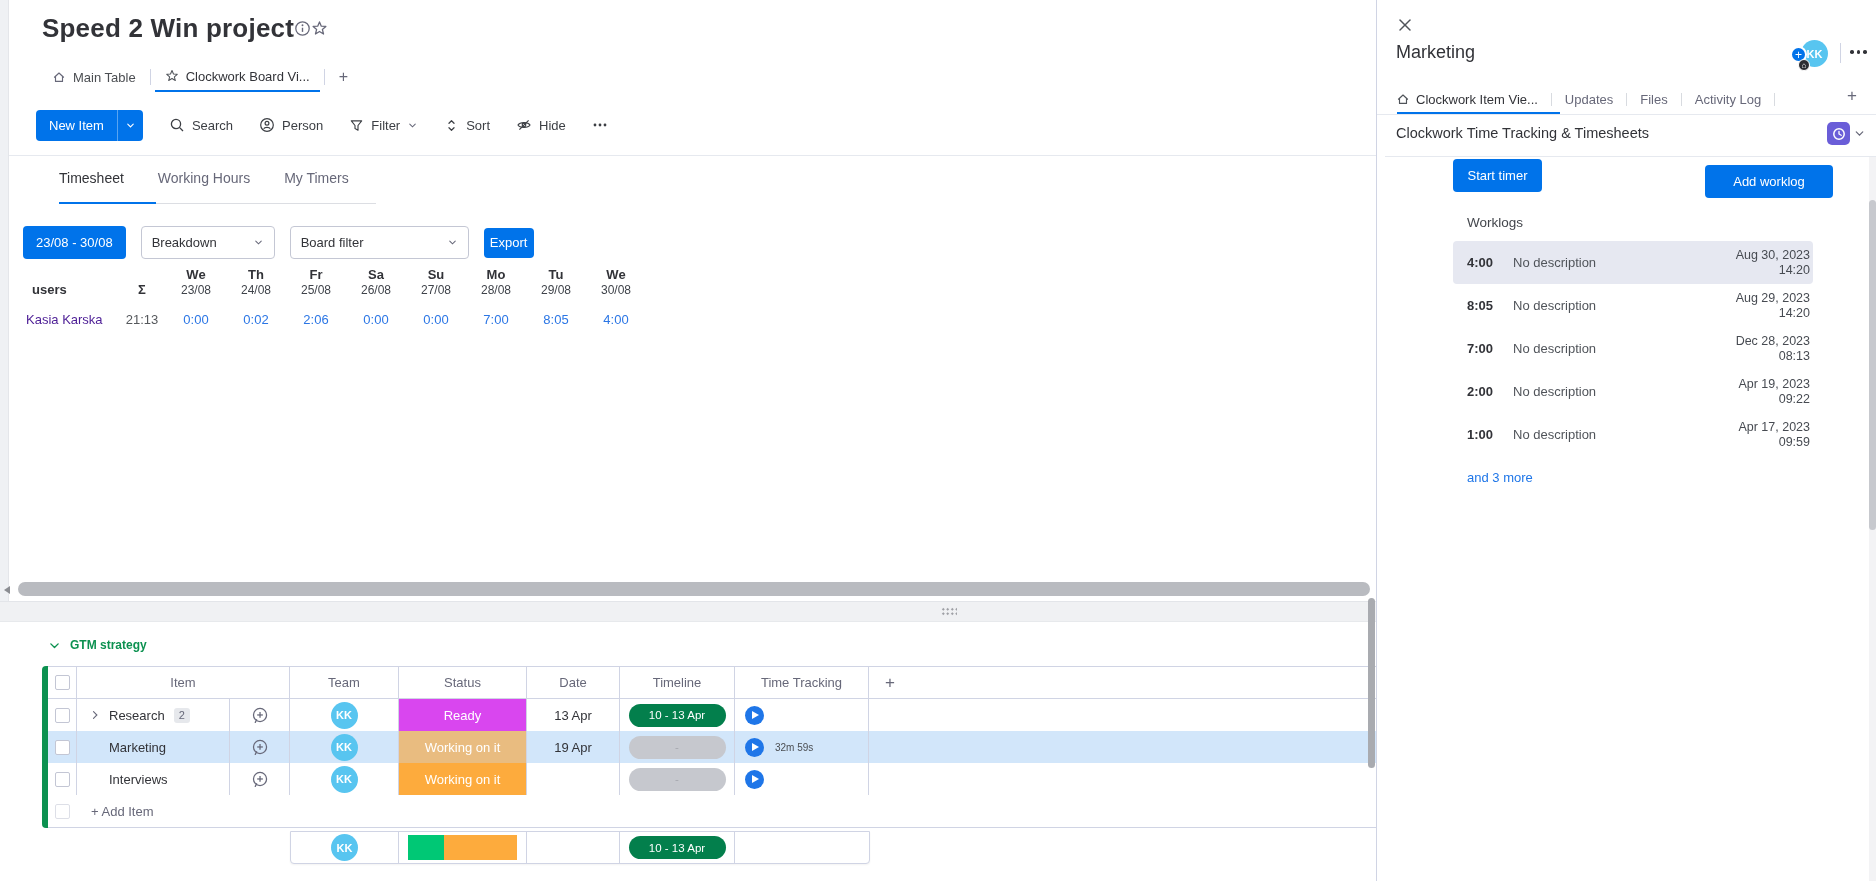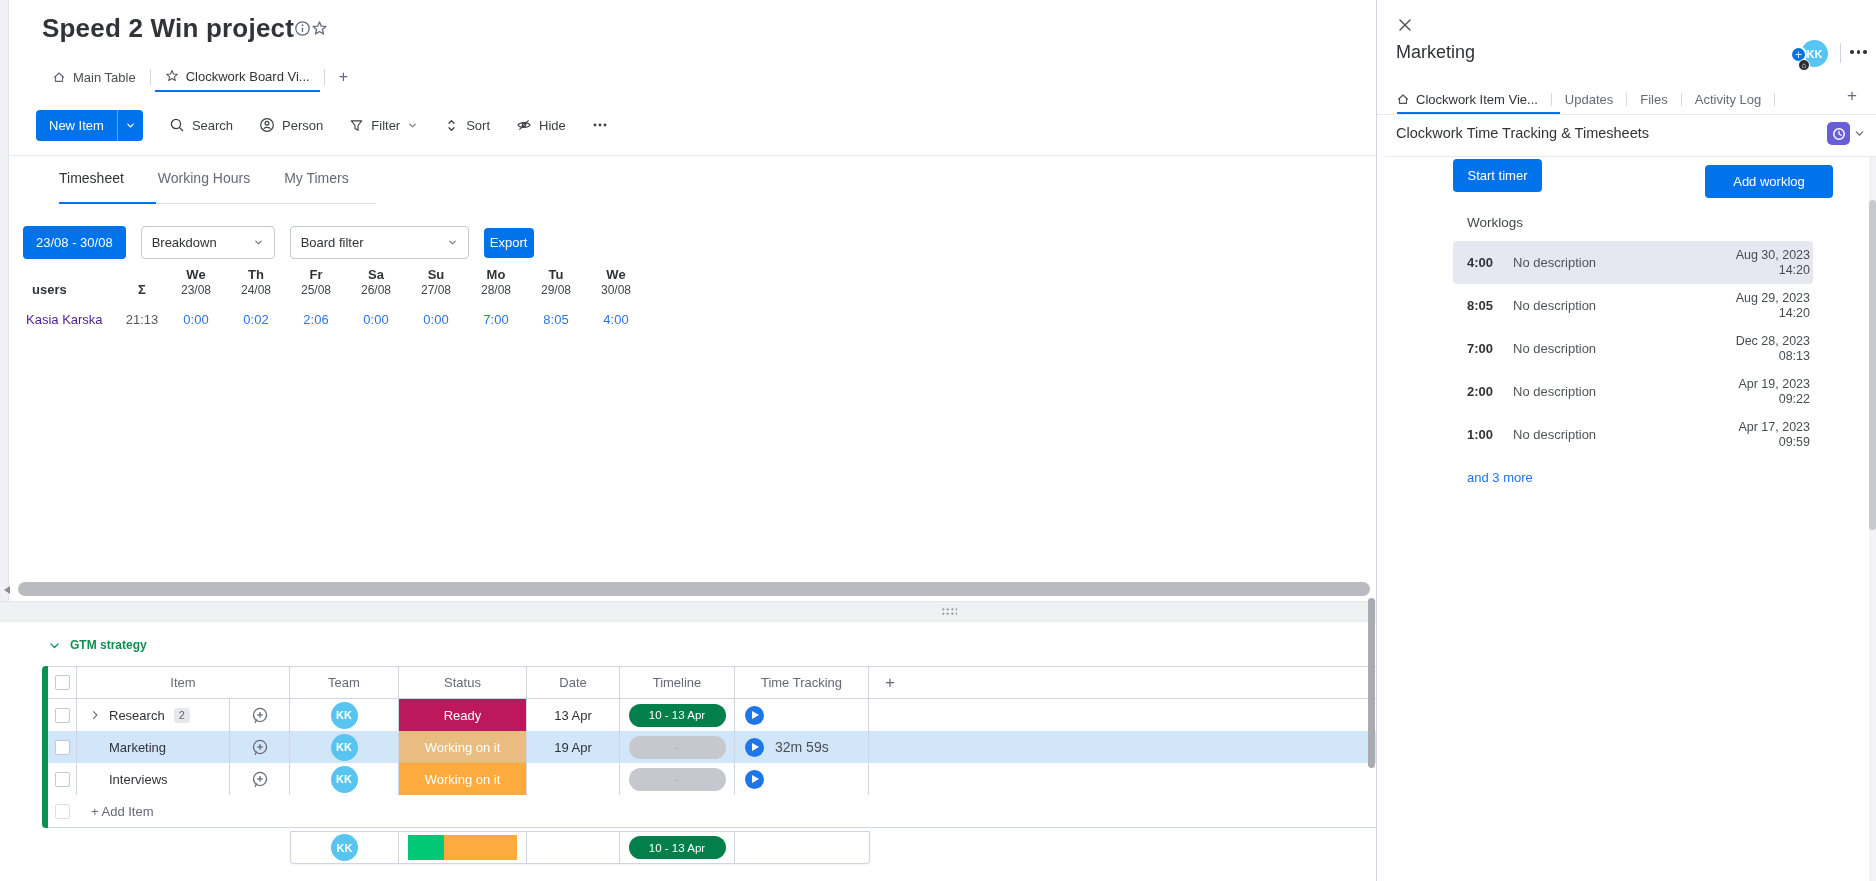--- a/index.html
+++ b/index.html
@@ -82,21 +82,21 @@
   .w-open{flex:1; border-right:none; justify-content:flex-start; padding-left:16px;}
   .checkbox { width:15px; height:15px; border:1px solid #c3c6d4; border-radius:2px; background:#fff; cursor:pointer; }
   .status-cell { width:100%; height:100%; display:flex; align-items:center; justify-content:center; color:#fff; font-size:13px; cursor:pointer; }
   .pill { min-width:97px; height:23px; border-radius:12px; display:flex; align-items:center; justify-content:center; color:#fff; font-size:11.5px; cursor:pointer; }
   .pill.gray { color:#a6a9af; }
   .count-badge { margin-left:9px; background:#e6e8ec; border-radius:3px; font-size:11px; color:#676879; padding:1.5px 5px; }
   .avatar { width:27px; height:27px; border-radius:50%; color:#fff; font-size:11px; font-weight:700; display:flex; align-items:center; justify-content:center; position:relative; cursor:pointer; }
   .av-badge { position:absolute; left:-3px; bottom:-3px; width:12px; height:12px; border-radius:50%; background:#2b2c31; border:1.5px solid #fff; color:#fff; font-size:8px; line-height:9px; display:flex; align-items:center; justify-content:center; }
   .play { width:19px; height:19px; border-radius:50%; display:flex; align-items:center; justify-content:center; cursor:pointer; flex:none; }
   .play i { display:block; width:0; height:0; border-left:7px solid #fff; border-top:4.5px solid transparent; border-bottom:4.5px solid transparent; margin-left:2px; }
-  .tracked { margin-left:11px; font-size:14px; color:#4b4e52; }
+  .tracked { margin-left:11px; font-size:10px; color:#4b4e52; }
   .item-label { color:#323338; cursor:pointer; }
   .addrow-label { color:#676879; cursor:pointer; }
   .sel .bc { background:#d2e6fa; }
   .summary { left:290px; top:831px; display:flex; height:33px; width:580px; background:#fff;
              border:1px solid #d0d4e4; border-top:1px solid #d0d4e4; border-radius:0 0 4px 4px; box-shadow:0 1px 2px rgba(0,0,0,.05); }
   .summary .bc:last-child { border-right:none; }
   .sm-team{width:108px;} .sm-status{width:128px;} .sm-date{width:93px;} .sm-tl{width:115px;} .sm-tt{width:133px;}
   .bar { width:110px; height:25px; display:flex; overflow:hidden; }
   .bar div { height:100%; }
 
@@ -352,21 +352,21 @@
         <circle cx="9.5" cy="8.5" r="6.2" fill="none" stroke="#676879" stroke-width="1.2"></circle>
         <path d="M5 15.5 L6.3 13" fill="none" stroke="#676879" stroke-width="1.2" stroke-linecap="round"></path>
         <line x1="9.5" y1="5.8" x2="9.5" y2="11.2" stroke="#676879" stroke-width="1.2"></line>
         <line x1="6.8" y1="8.5" x2="12.2" y2="8.5" stroke="#676879" stroke-width="1.2"></line>
       </svg>
   </div>
   <div class="bc w-team">
     <div class="avatar" style="background-color: rgb(88, 197, 240);">KK</div>
   </div>
   <div class="bc w-status">
-      <div class="status-cell" style="background-color: #be185d;">Ready</div>
+      <div class="status-cell" style="background-color: #d946ef;">Ready</div>
     </div>
   <div class="bc w-date">13 Apr</div>
   <div class="bc w-tl">
       <div class="pill" style="background-color: rgb(3, 127, 76);">10 - 13 Apr</div>
     </div>
   <div class="bc w-tt">
     <div class="play" style="background-color: rgb(31, 118, 232);">
         <i></i>
       </div>
   </div>

